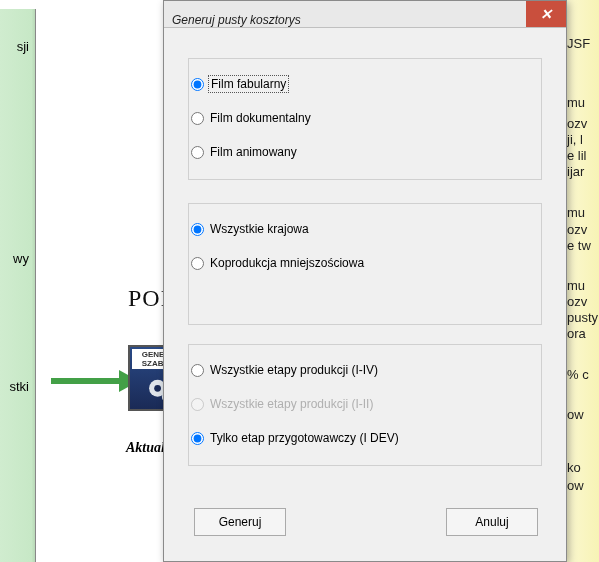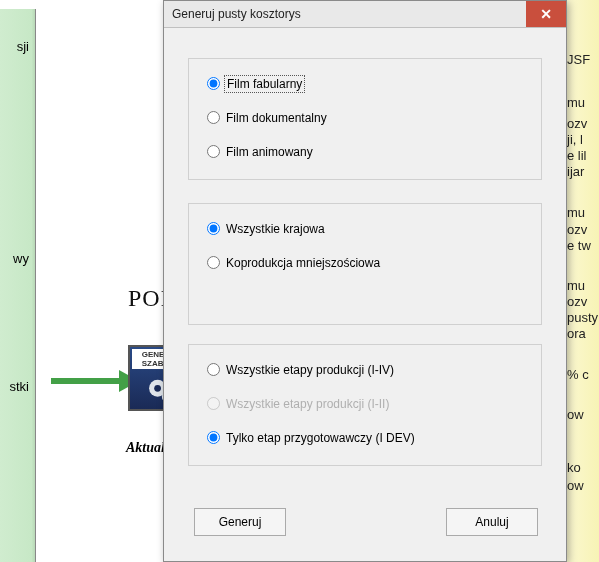--- a/index.html
+++ b/index.html
@@ -16,29 +16,29 @@
   .arrow-line{position:absolute;left:0;top:8px;width:70px;height:6px;background:#43a047;}
   .arrow-head{position:absolute;left:68px;top:0;width:0;height:0;border-left:20px solid #43a047;border-top:11px solid transparent;border-bottom:11px solid transparent;}
   .gen-szablon{position:absolute;left:92px;top:345px;width:62px;height:62px;background:linear-gradient(to bottom,#2a4a86,#1a2a56);border:2px solid #555;font-family:Arial;font-weight:bold;font-size:8px;color:#fff;text-align:center;}
   .gen-szablon .txt{background:#fff;color:#333;margin:2px;padding:1px 0;}
   .gear-svg{width:34px;height:34px;margin-top:2px;}
   .akt{position:absolute;left:90px;top:440px;font-family:Georgia,'Times New Roman',serif;font-style:italic;font-weight:bold;font-size:14px;}
   .bullets{position:absolute;left:120px;top:462px;font-family:Georgia,'Times New Roman',serif;font-style:italic;font-size:14px;line-height:22px;}
   .bullets li{list-style:disc;margin-left:16px;}
   
   .dialog{position:absolute;left:163px;top:0;width:402px;height:560px;background:#f0f0f0;border:1px solid #8a8a8a;box-shadow:2px 2px 8px rgba(0,0,0,0.3);}
-  .titlebar{height:26px;background:#e9e9e9;border-bottom:1px solid #c0c0c0;display:flex;align-items:center;padding-left:8px;font-size:12px;color:#222;}
+  .titlebar{height:26px;background:#e9e9e9;border-bottom:1px solid #c0c0c0;display:flex;align-items:flex-end;padding-left:8px;font-size:12px;color:#222;font-style:italic;}
   .titlebar .title{flex:1;}
   .close-btn{width:40px;height:26px;background:#c94f3d;color:#fff;display:flex;align-items:center;justify-content:center;cursor:pointer;font-size:14px;font-weight:bold;}
   .dlg-body{position:absolute;top:27px;left:0;right:0;bottom:0;}
   .group{position:absolute;border:1px solid #d0d0d0;}
   .g1{left:24px;top:30px;width:352px;height:120px;}
   .g2{left:24px;top:175px;width:352px;height:120px;}
   .g3{left:24px;top:316px;width:352px;height:120px;}
-  .radio-row{position:absolute;left:18px;display:flex;align-items:flex-start;font-size:12px;}
+  .radio-row{position:absolute;left:2px;display:flex;align-items:flex-end;font-size:12px;}
   .radio-row input{margin:0 6px 0 0;}
   .dashed{outline:1px dotted #555;outline-offset:1px;padding:0 1px;}
   .disabled{color:#b0b0b0;}
   .btn{position:absolute;width:90px;height:26px;border:1px solid #aaa;background:#f5f5f5;font-size:12px;display:flex;align-items:center;justify-content:center;cursor:pointer;user-select:none;}
 </style>
 </head>
 <body>
 
 <div class="bg">
   <div class="center-col">
@@ -65,21 +65,21 @@
       <li>Proc</li>
       <li>Tylko</li>
     </ul>
   </div>
   <div class="green-strip">
     <span style="top:30px">sji</span>
     <span style="top:242px">wy</span>
     <span style="top:370px">stki</span>
   </div>
   <div class="yellow-strip">
-    <span style="top:52px">JSF</span>
+    <span style="top:36px">JSF</span>
     <span style="top:95px">mu</span>
     <span style="top:116px">ozv</span>
     <span style="top:132px">ji, l</span>
     <span style="top:148px">e lil</span>
     <span style="top:164px">ijar</span>
     <span style="top:205px">mu</span>
     <span style="top:222px">ozv</span>
     <span style="top:238px">e tw</span>
     <span style="top:278px">mu</span>
     <span style="top:294px">ozv</span>

